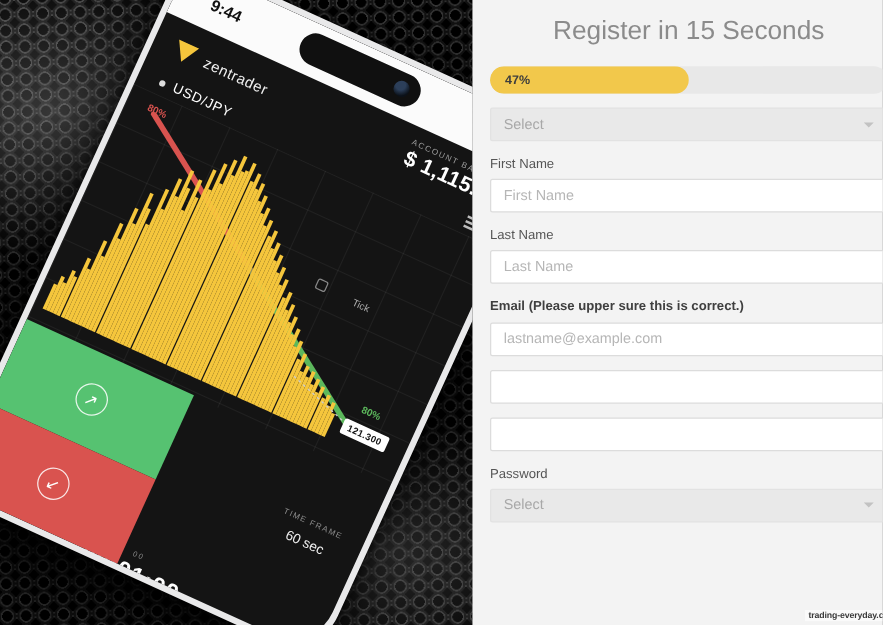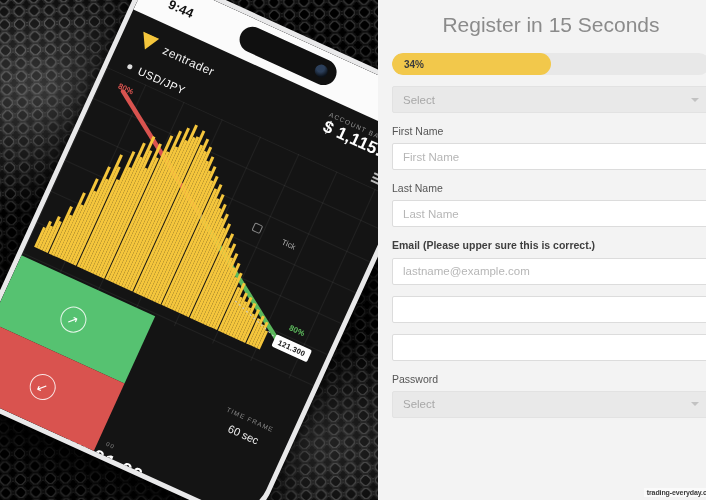--- a/index.html
+++ b/index.html
@@ -374,21 +374,21 @@
         </div>
 
       </div>
     </div>
   </div>
 
   <div id="form">
     <h1 class="title">Register in 15 Seconds</h1>
 
     <div class="progress">
-      <div class="progress-fill" id="pfill" style="width: 50%;">34%</div>
+      <div class="progress-fill" id="pfill" style="width: 50%;">47%</div>
     </div>
 
     <div id="fields">
         <div class="field">
           <div class="sel">
             <span>Select</span>
             <span class="caret"></span>
           </div>
         </div>
         <div class="field"><div class="lbl">First Name</div><input class="inp" type="text" placeholder="First Name" style=""></div>

